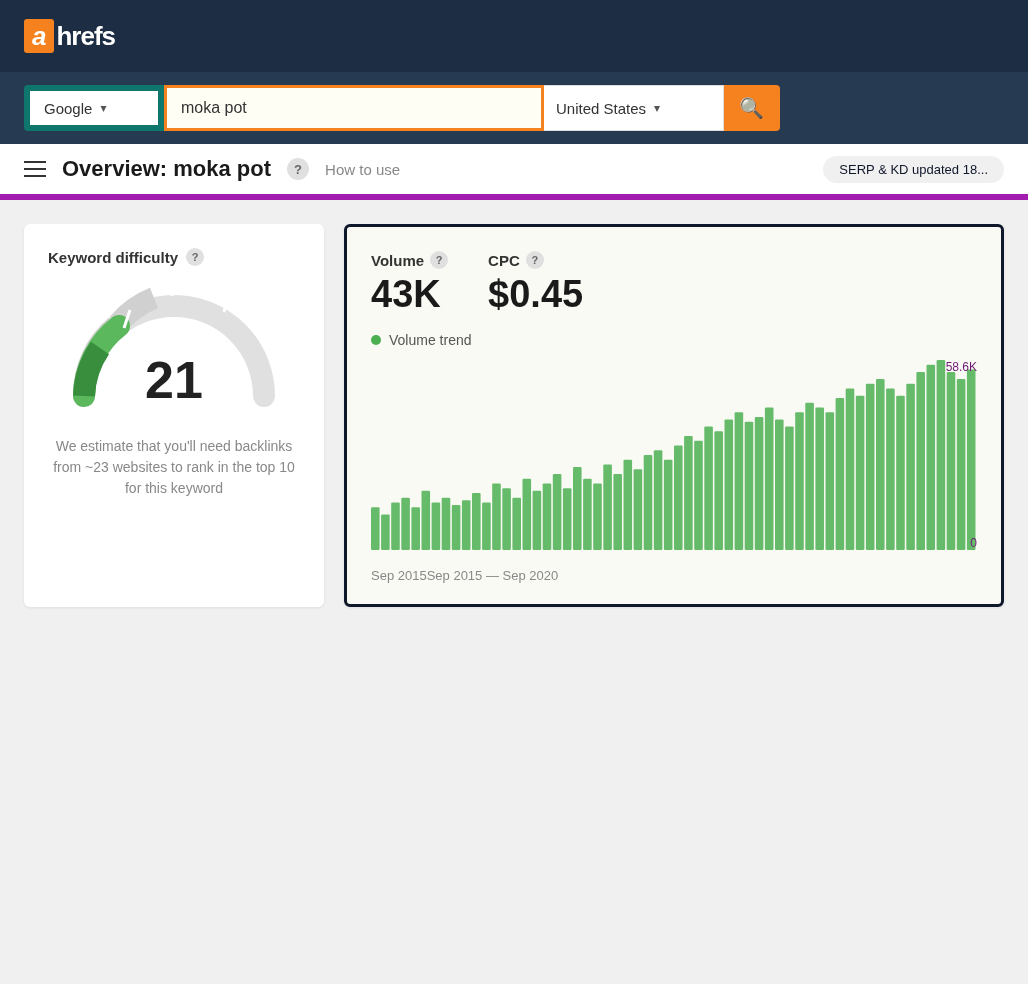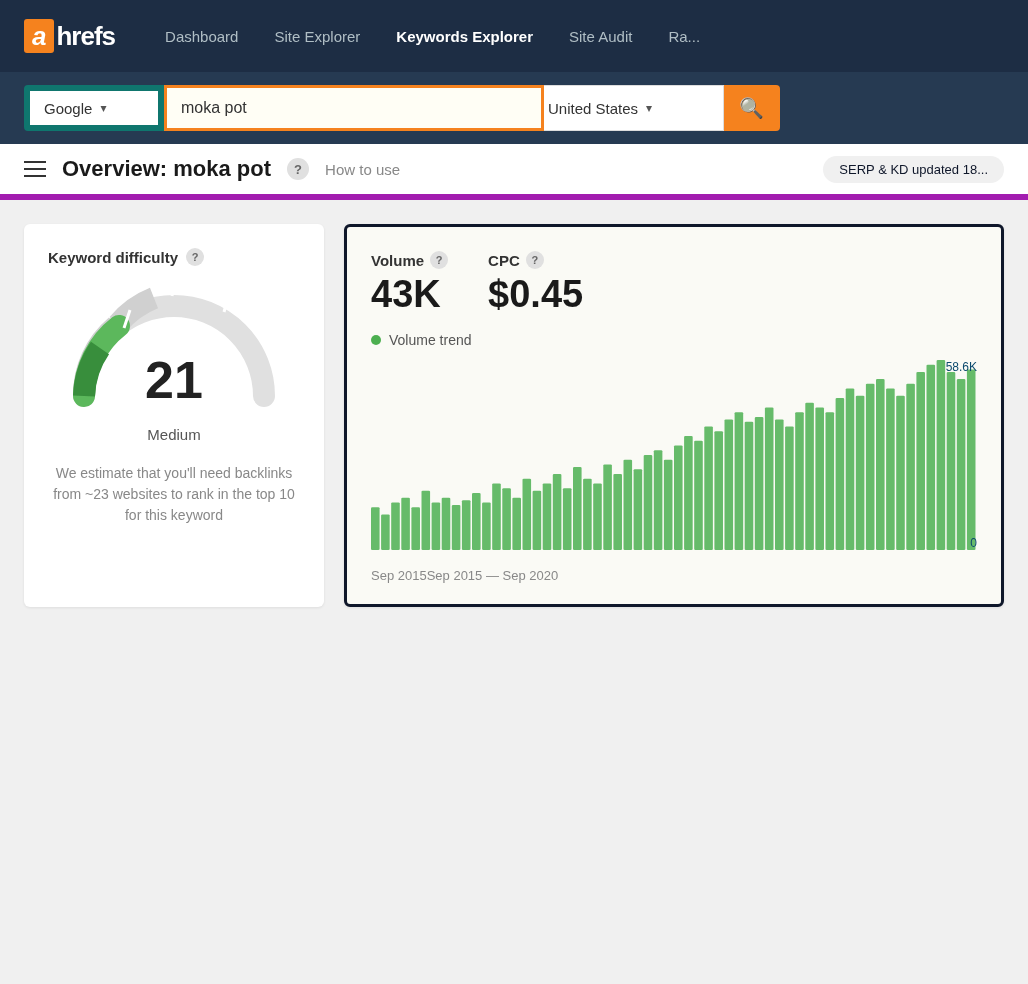--- a/index.html
+++ b/index.html
@@ -99,21 +99,21 @@
       font-size: 16px;
       width: 100%;
       outline: none;
       color: #333;
     }
     .country-select {
       background: white;
       border: 1px solid #ddd;
       border-left: none;
       height: 46px;
-      padding: 0 4px;
+      padding: 0 12px;
       font-size: 15px;
       display: flex;
       align-items: center;
       gap: 8px;
       cursor: pointer;
       min-width: 180px;
       color: #333;
     }
     .country-select .chevron { color: #555; font-size: 12px; }
     .search-btn {
@@ -325,39 +325,32 @@
     }
     .chart-y-labels {
       position: absolute;
       right: 0;
       top: 0;
       height: 190px;
       display: flex;
       flex-direction: column;
       justify-content: space-between;
       font-size: 12px;
-      color: #0c4a6e;
+      color: #701a75;
       text-align: right;
       pointer-events: none;
     }
   </style>
 </head>
 <body>
 
 <nav class="navbar">
   <div class="logo-wrap">
     <span class="logo-a">a</span>
     <span class="logo-hrefs">hrefs</span>
-  </div>
-  <div class="nav-links">
-    <a class="nav-link">Dashboard</a>
-    <a class="nav-link">Site Explorer</a>
-    <a class="nav-link active">Keywords Explorer</a>
-    <a class="nav-link">Site Audit</a>
-    <a class="nav-link">Ra...</a>
   </div>
 </nav>
 
 <div class="search-bar">
   <div class="search-engine-select">
     <span>Google</span>
     <span class="chevron">▾</span>
   </div>
   <div class="search-input-wrap">
     <input type="text" class="search-input" value="moka pot" style="">
@@ -408,21 +401,20 @@
         <line x1="60" y1="52" x2="66" y2="34" stroke="white" stroke-width="3"></line>
         <line x1="108" y1="20" x2="112" y2="0" stroke="white" stroke-width="3"></line>
         <line x1="160" y1="36" x2="165" y2="18" stroke="white" stroke-width="3"></line>
 
         <path d="M 20 120 A 90 90 0 0 1 36 72" fill="none" stroke="#388e3c" stroke-width="22" stroke-linecap="butt"></path>
       </svg>
       <div class="gauge-value">
         <div class="gauge-number">21</div>
       </div>
     </div>
-    <div class="gauge-label">Medium</div>
     <div class="kd-description">We estimate that you'll need backlinks from ~23 websites to rank in the top 10 for this keyword</div>
   </div>
 
   <div class="volume-card">
     <div class="volume-header">
       <div class="metric-block">
         <div class="metric-label">
           <span>Volume</span>
           <span class="card-help-icon">?</span>
         </div>

